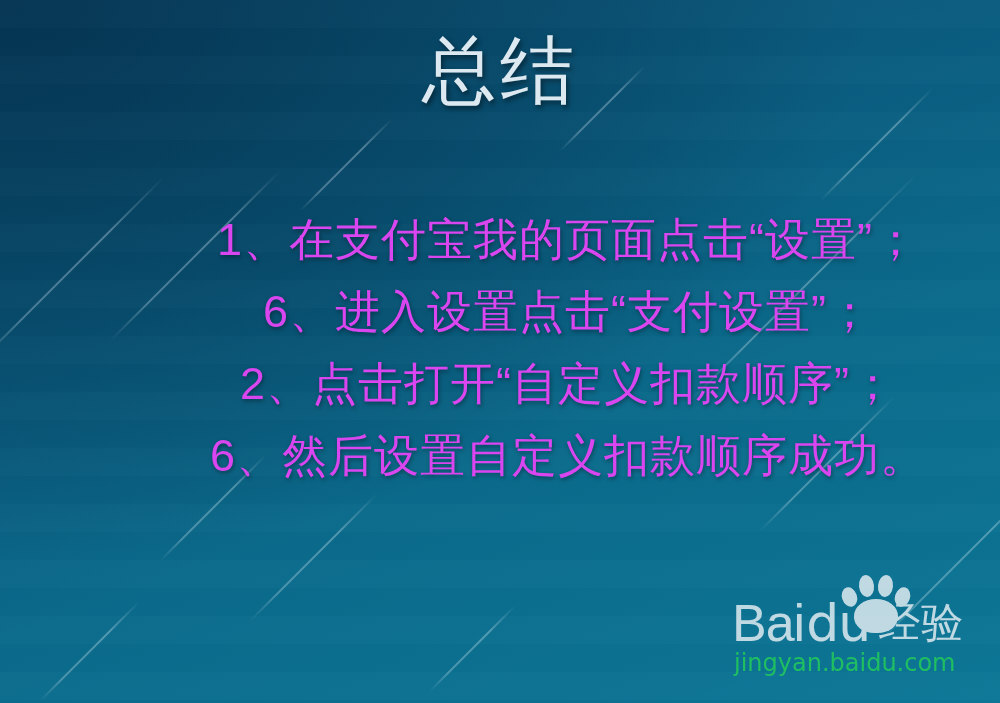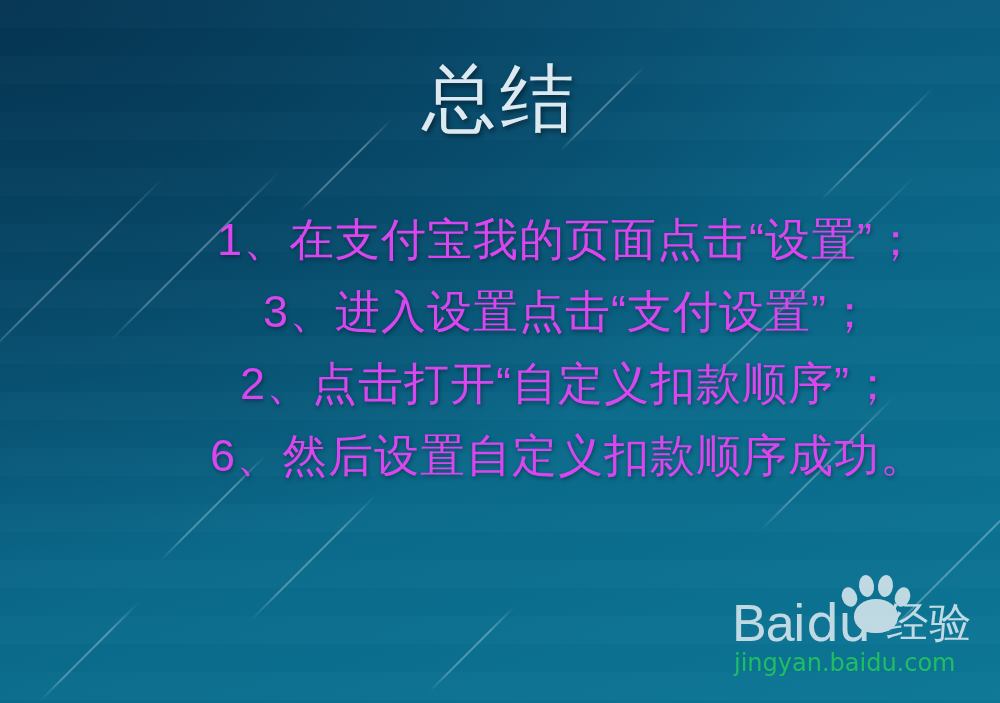--- a/index.html
+++ b/index.html
@@ -61,21 +61,20 @@
     right: 0;
     top: 34px;
     text-align: center;
     font-size: 74px;
     line-height: 1.0;
     letter-spacing: 4px;
     color: #dde9f0;
     text-shadow: 2px 3px 5px rgba(0,0,0,0.45);
     font-weight: 400;
     white-space: nowrap;
-    margin-top: 28px;
   }
 
   .body-list {
     position: absolute;
     left: 158px;
     top: 204px;
     width: 820px;
   }
   .body-line {
     font-size: 45px;
@@ -120,21 +119,21 @@
     color: #cfe2ea;
     font-family: "DejaVu Sans", sans-serif;
     font-weight: 400;
     letter-spacing: -1px;
     margin-left: 2px;
   }
   .wm-jy {
     font-size: 42px;
     line-height: 52px;
     color: #cfe2ea;
-    margin-left: 16px;
+    margin-left: 8px;
     letter-spacing: 1px;
   }
   .paw {
     position: absolute;
     left: 108px;
     top: -18px;
     width: 72px;
     height: 64px;
   }
   .paw .pad {
@@ -181,21 +180,21 @@
     <div class="streak" style="left:820px;  top:200px; width:160px;"></div>
     <div class="streak" style="left:880px;  top:640px; width:230px;"></div>
     <div class="streak" style="left:430px;  top:690px; width:120px;"></div>
     <div class="streak" style="left:40px;   top:700px; width:140px;"></div>
   </div>
 
   <div class="slide-title">总结</div>
 
   <div class="body-list">
     <div class="body-line">1、在支付宝我的页面点击“设置”；</div>
-    <div class="body-line">3、进入设置点击“支付设置”；</div>
+    <div class="body-line">6、进入设置点击“支付设置”；</div>
     <div class="body-line">2、点击打开“自定义扣款顺序”；</div>
     <div class="body-line">6、然后设置自定义扣款顺序成功。</div>
   </div>
 
   <div class="watermark">
     <div class="wm-logo-row">
       <span class="wm-bai">Bai</span>
       <span class="wm-du">du</span>
       <span class="wm-jy">经验</span>
       <div class="paw">

